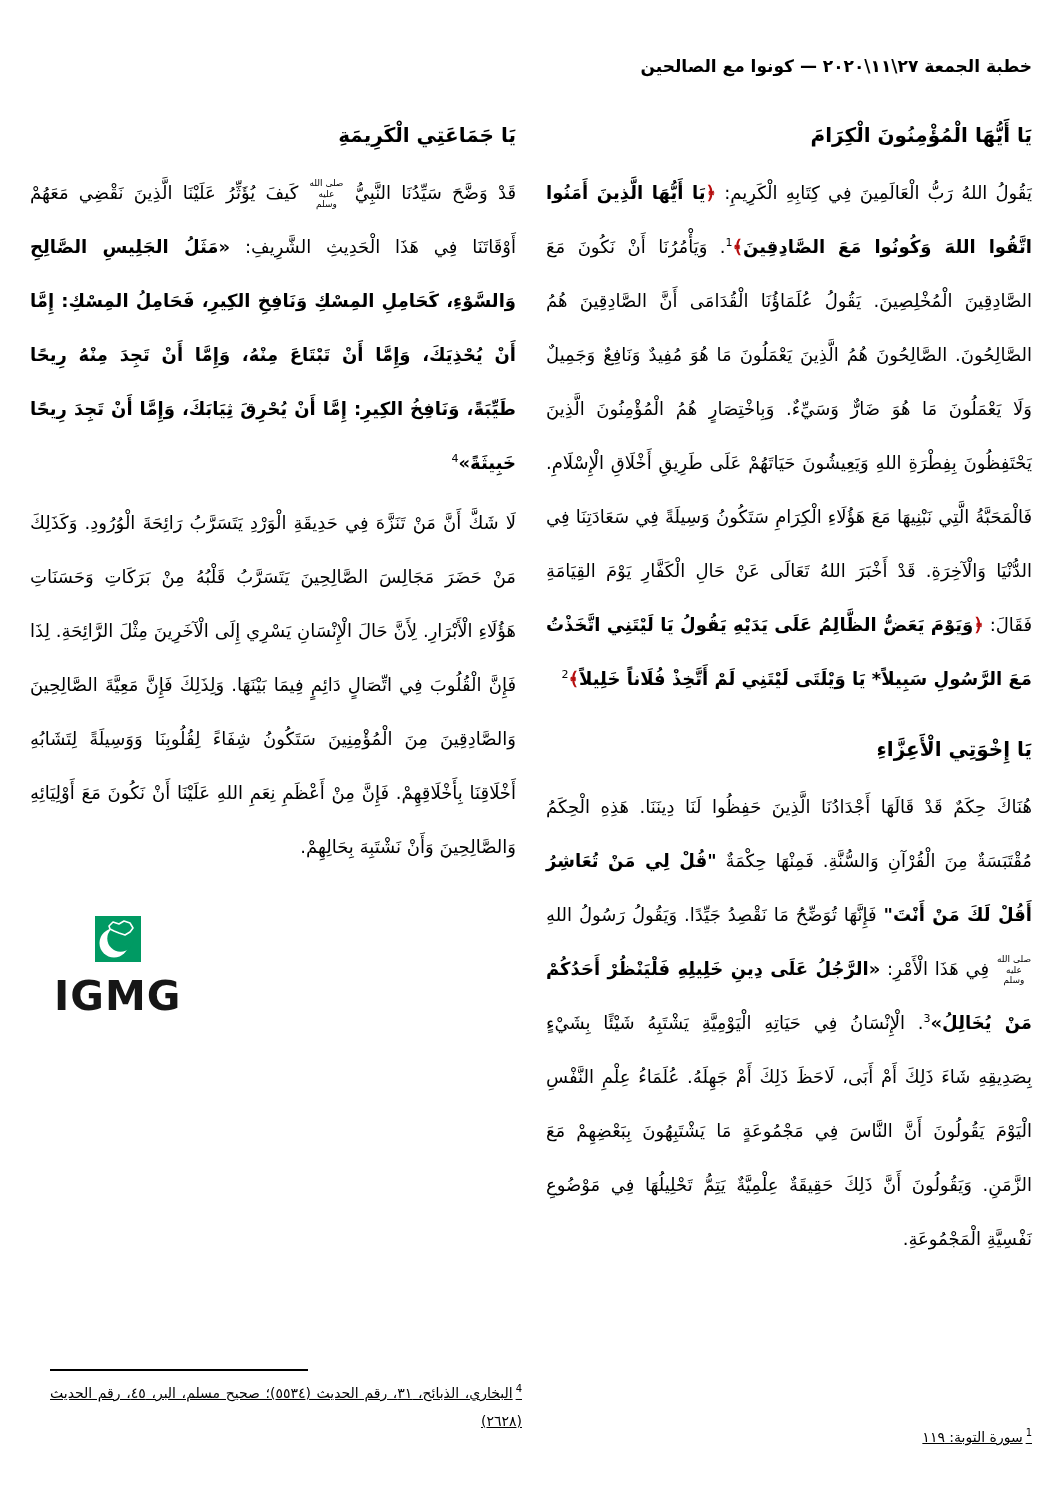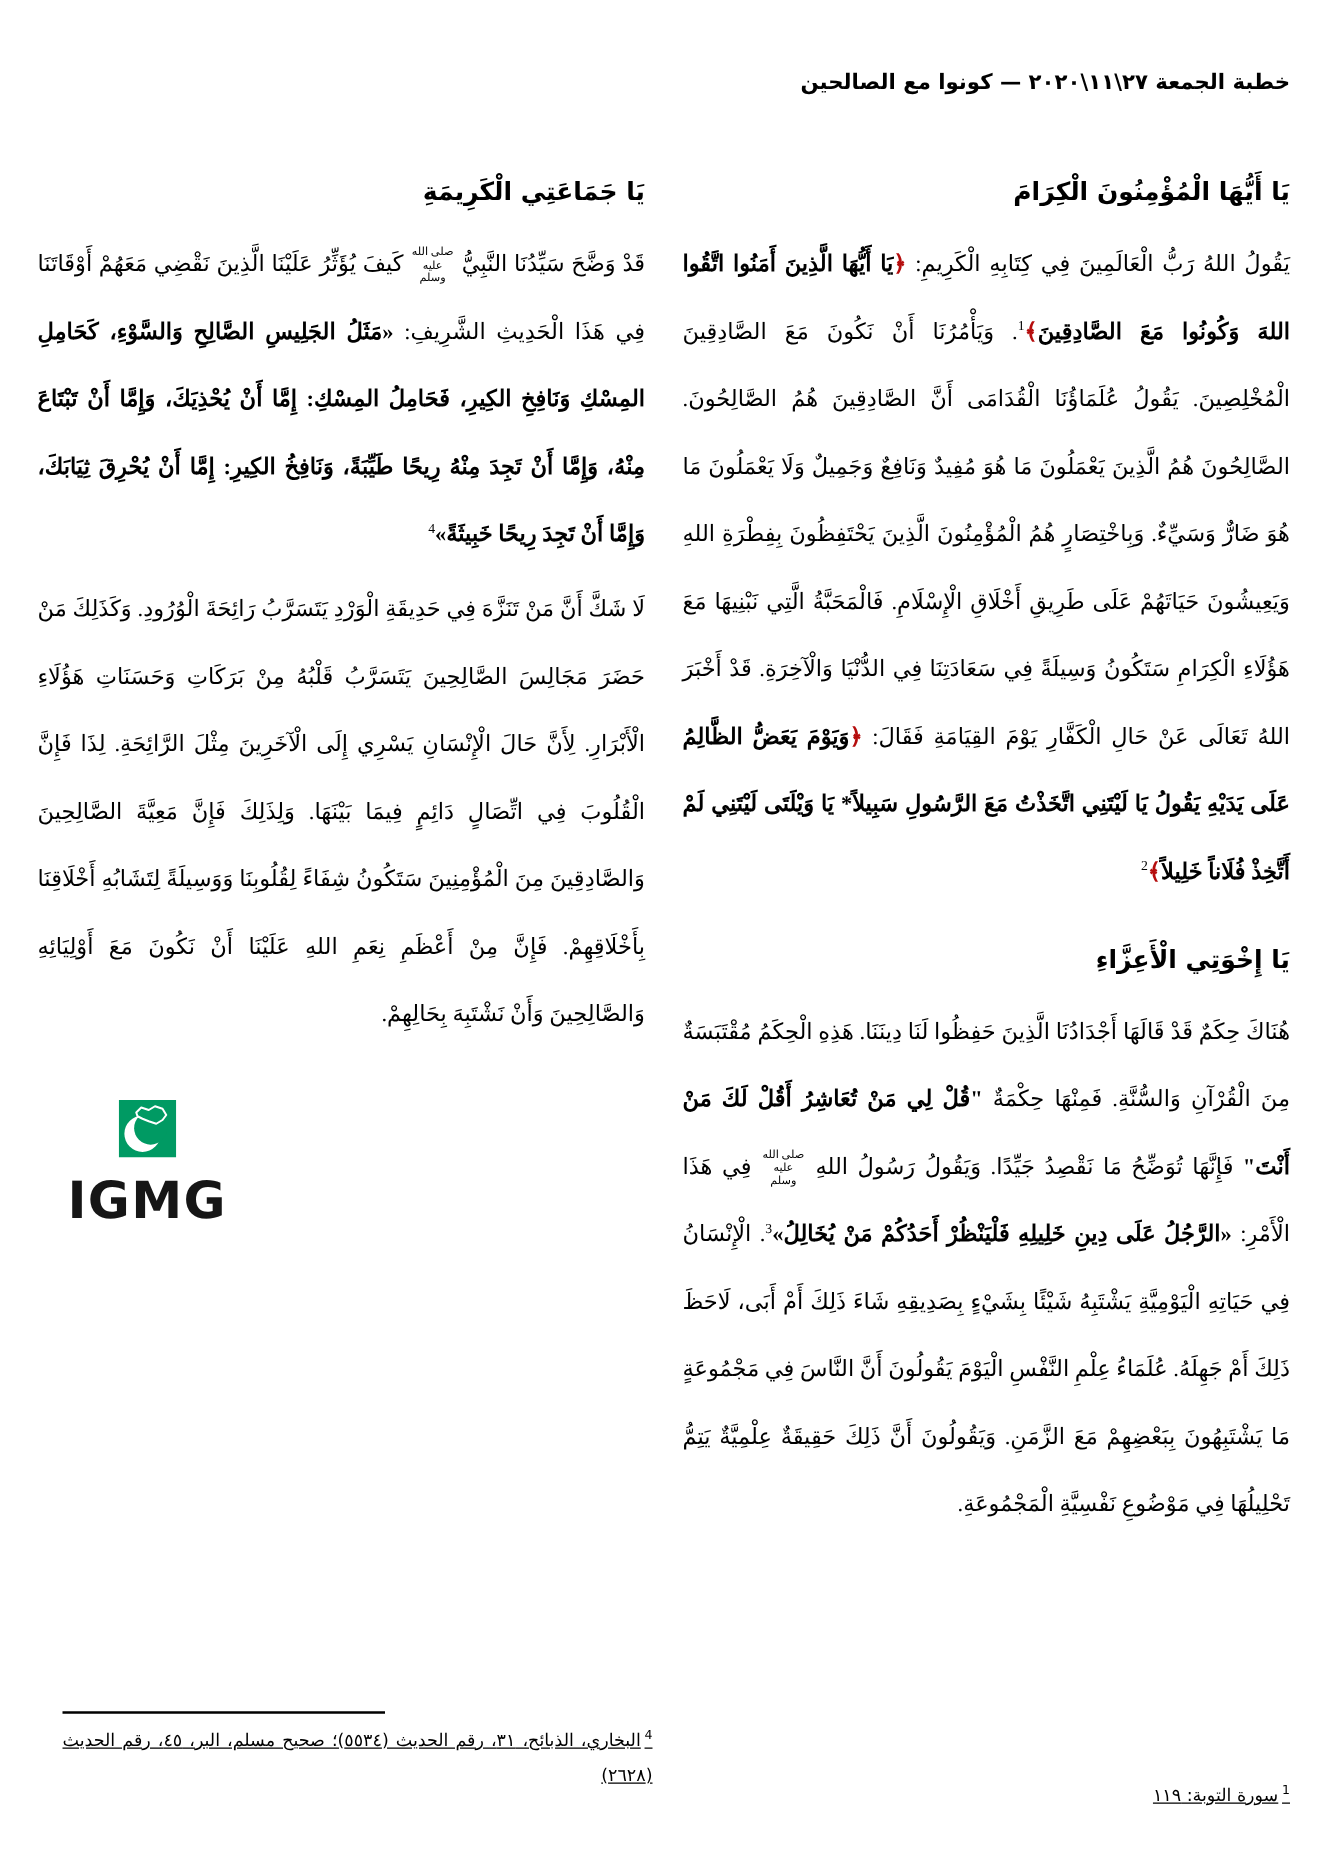--- a/index.html
+++ b/index.html
@@ -29,28 +29,27 @@
   }
   .col { flex: 1; min-width: 0; }
 
   .heading {
     font-size: 20px;
     font-weight: 700;
     line-height: 1.7;
     margin: 26px 0 14px 0;
     text-align: right;
   }
-  .col .heading:first-child { margin-top: 18px; }
+  .col .heading:first-child { margin-top: 0; }
 
   .body-para {
     font-size: 18px;
     line-height: 3.0;
     text-align: justify;
     margin: 0 0 6px 0;
-    font-family: Liberation Serif, serif;
   }
 
   .bold { font-weight: 700; }
   .red  { color: #b50d0d; font-weight: 700; }
 
   .fnref {
     font-size: 11px;
     vertical-align: super;
     line-height: 0;
     font-weight: 400;

